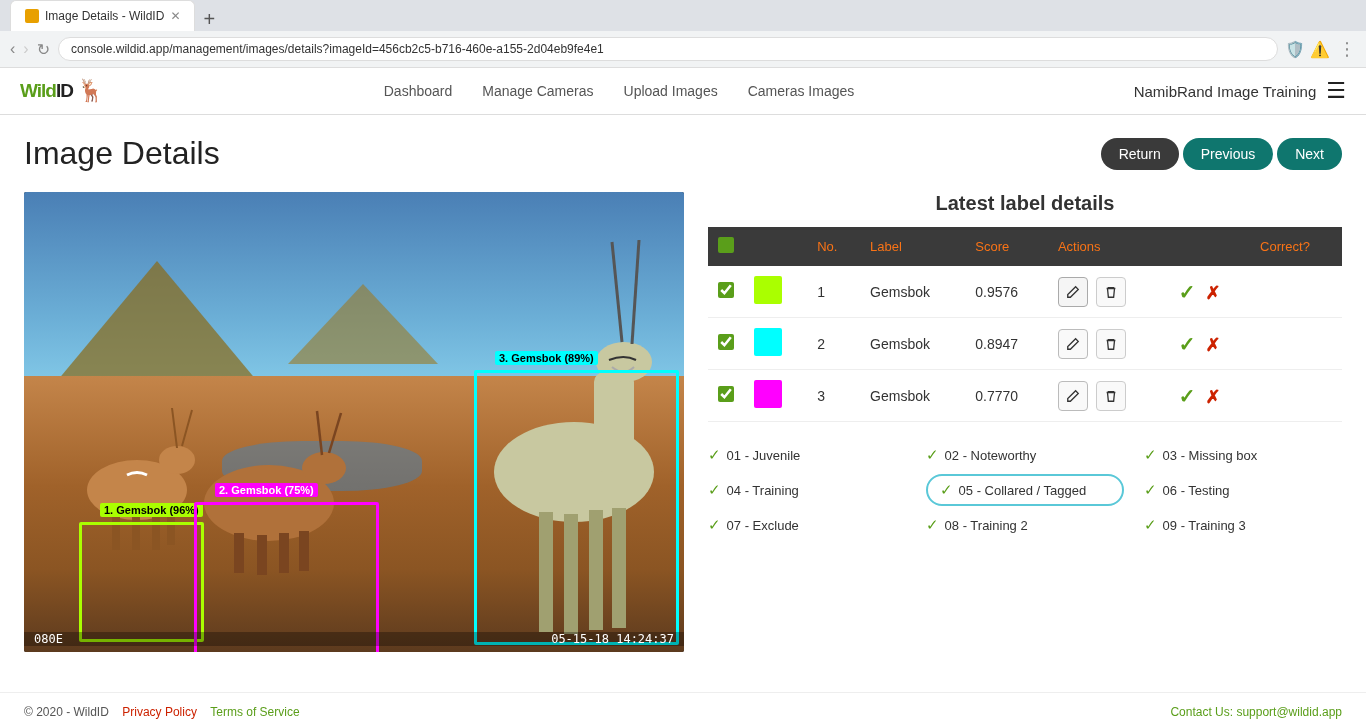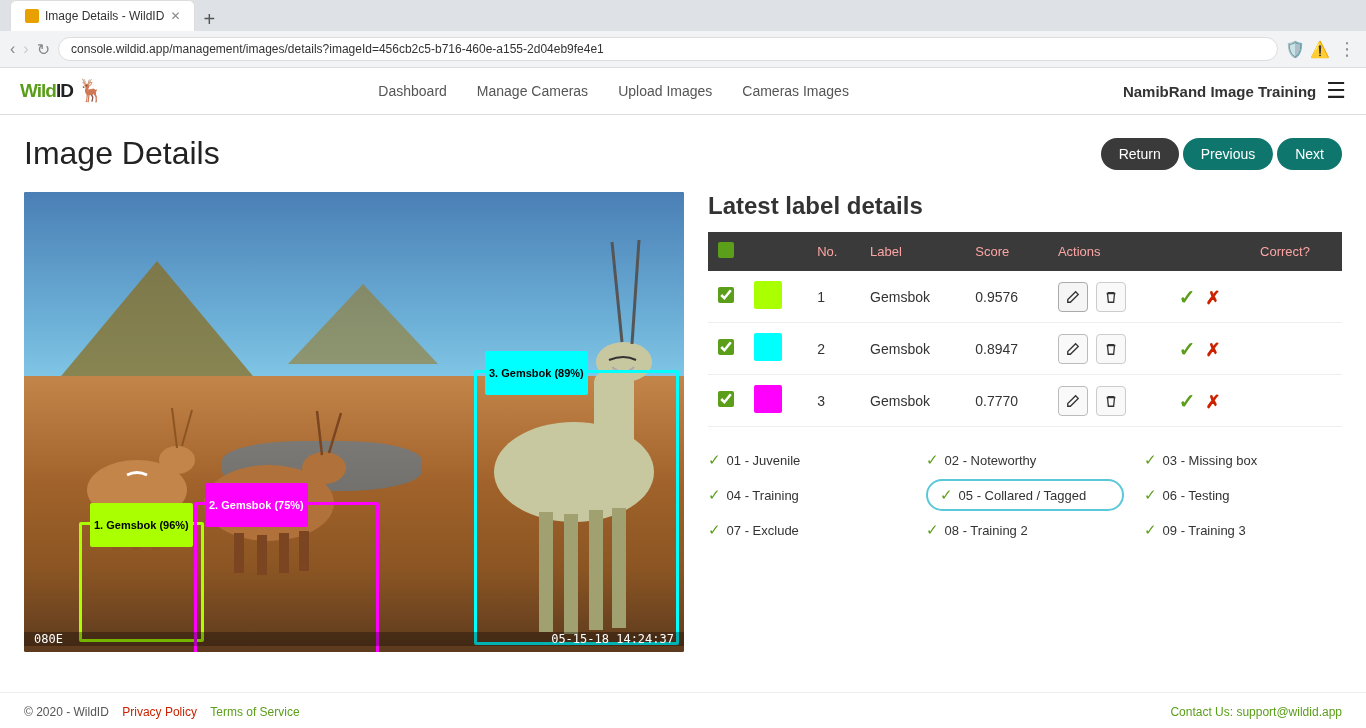--- a/index.html
+++ b/index.html
@@ -10,21 +10,21 @@
       display: flex; align-items: center; justify-content: space-between;
       padding: 10px 20px; border-bottom: 1px solid #ddd; background: #fff;
     }
     .logo { display: flex; align-items: center; }
     .logo-text { font-size: 19px; font-weight: 900; color: #222; letter-spacing: -1px; }
     .logo-text span { color: #5a9e1a; }
     .logo-icon { font-size: 22px; margin-left: 4px; }
     .nav-links { display: flex; gap: 30px; }
     .nav-links a { text-decoration: none; color: #555; font-size: 14px; }
     .nav-right { display: flex; align-items: center; gap: 10px; }
-    .nav-title { font-weight: bold; font-size: 15px; }
+    .nav-title { font-weight: normal; font-size: 15px; }
     .hamburger { font-size: 22px; cursor: pointer; color: #222; }
 
     
     .page { padding: 20px 24px; }
 
     .page-header { display: flex; align-items: center; justify-content: space-between; margin-bottom: 20px; }
     .page-title { font-size: 32px; font-weight: 300; color: #222; }
 
     .btn-group { display: flex; gap: 4px; }
     .btn { padding: 8px 18px; border: none; border-radius: 16px; cursor: pointer; font-size: 14px; font-weight: 500; }
@@ -45,47 +45,47 @@
     .ground { position: absolute; bottom: 0; left: 0; right: 0; height: 60%; background: linear-gradient(180deg, #c4854a 0%, #a0622a 40%, #8b5523 70%, #5c3a1e 100%); }
     .mountain { position: absolute; top: 15%; left: 5%; width: 200px; height: 120px; background: #8b6914; clip-path: polygon(0% 100%, 50% 0%, 100% 100%); opacity: 0.7; }
     .mountain2 { position: absolute; top: 20%; left: 40%; width: 150px; height: 80px; background: #9b7924; clip-path: polygon(0% 100%, 50% 0%, 100% 100%); opacity: 0.6; }
     .water { position: absolute; bottom: 35%; left: 30%; width: 200px; height: 50px; background: rgba(70,130,180,0.5); border-radius: 40%; }
 
     
     .bbox {
       position: absolute; border: 3px solid; border-radius: 2px;
     }
     .bbox-label {
-      position: absolute; top: -22px; left: 8px;
+      position: absolute; top: -22px; left: 18px;
       font-size: 11px; font-weight: bold; color: #fff;
-      padding: 16px 4px; white-space: nowrap; border-radius: 2px;
+      padding: 1px 4px; white-space: nowrap; border-radius: 2px;
     }
     .bbox-1 { border-color: #aaff00; left: 55px; top: 330px; width: 125px; height: 120px; }
     .bbox-1 .bbox-label { background: #aaff00; color: #000; }
     .bbox-2 { border-color: #ff00ff; left: 170px; top: 310px; width: 185px; height: 165px; }
     .bbox-2 .bbox-label { background: #ff00ff; color: #fff; }
     .bbox-3 { border-color: #00ffff; left: 450px; top: 178px; width: 205px; height: 275px; }
     .bbox-3 .bbox-label { background: #00ffff; color: #000; }
 
     
     .img-overlay {
       position: absolute; bottom: 6px; left: 0; right: 0;
       display: flex; justify-content: space-between; align-items: flex-end;
       padding: 0 10px; color: #fff; font-size: 12px; font-family: monospace;
       background: rgba(0,0,0,0.3);
     }
 
     
     .right-panel { flex: 1; }
 
-    .section-title { font-size: 24px; font-weight: 600; color: #333; margin-bottom: 12px; }
+    .section-title { font-size: 20px; font-weight: 600; color: #333; margin-bottom: 12px; text-align: center; }
 
     
     .label-table { width: 100%; border-collapse: collapse; margin-bottom: 24px; }
-    .label-table thead tr { background: #3a3a3a; color: #fca5a5; }
+    .label-table thead tr { background: #3a3a3a; color: #f97316; }
     .label-table thead th { padding: 10px 10px; text-align: left; font-size: 13px; font-weight: 500; }
     .label-table thead th:first-child { width: 36px; text-align: center; }
     .label-table tbody tr { border-bottom: 1px solid #eee; }
     .label-table tbody td { padding: 10px; vertical-align: middle; font-size: 14px; }
 
     .color-dot { display: inline-block; width: 28px; height: 28px; border-radius: 2px; }
     .check-green { color: #5a9e1a; font-size: 20px; font-weight: bold; }
     .cross-red { color: #cc2200; font-size: 18px; font-weight: bold; }
 
     .action-btn {

